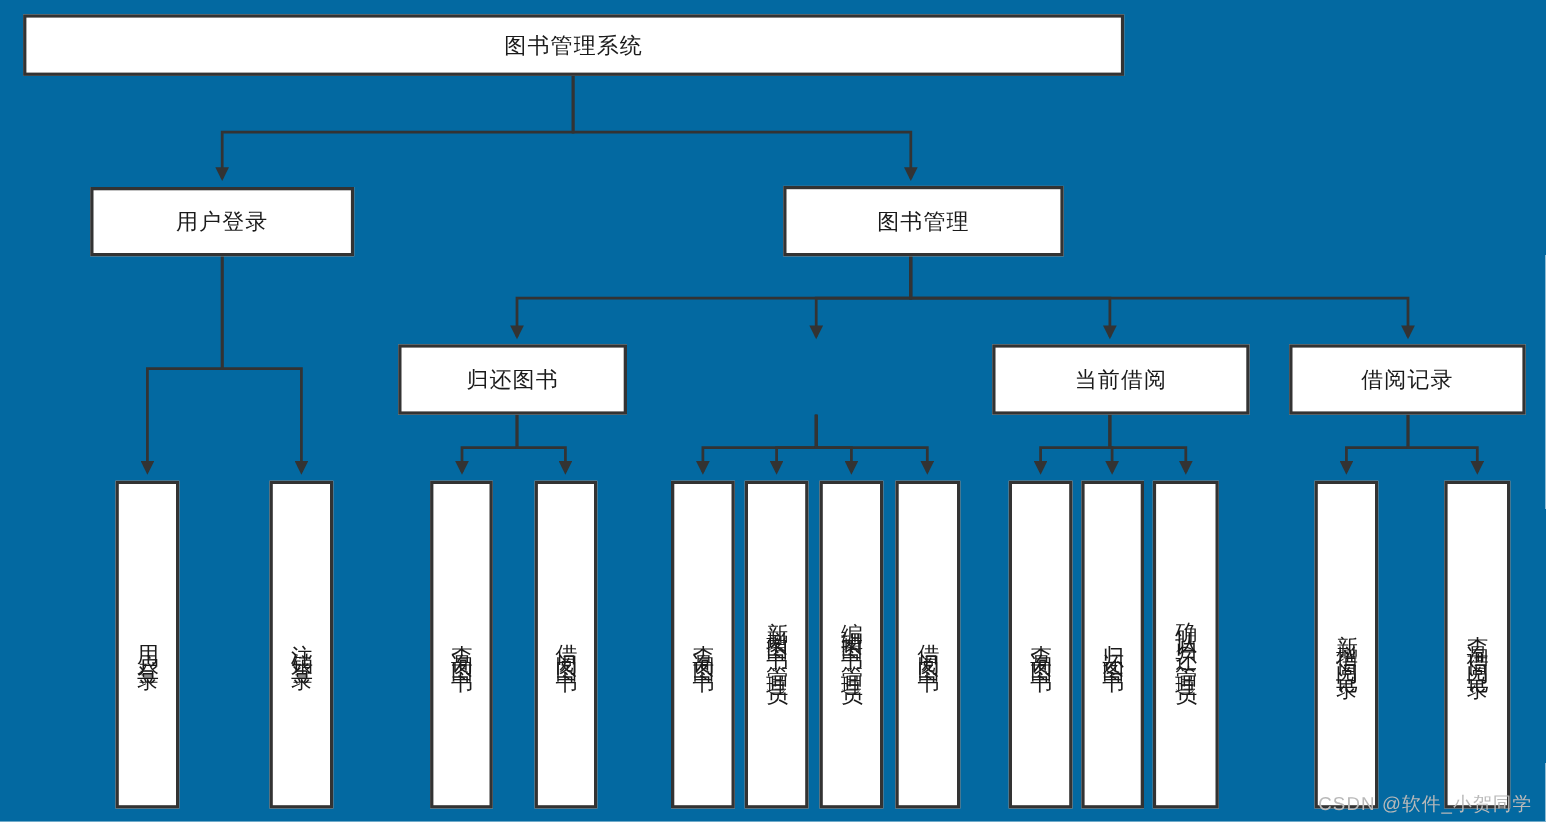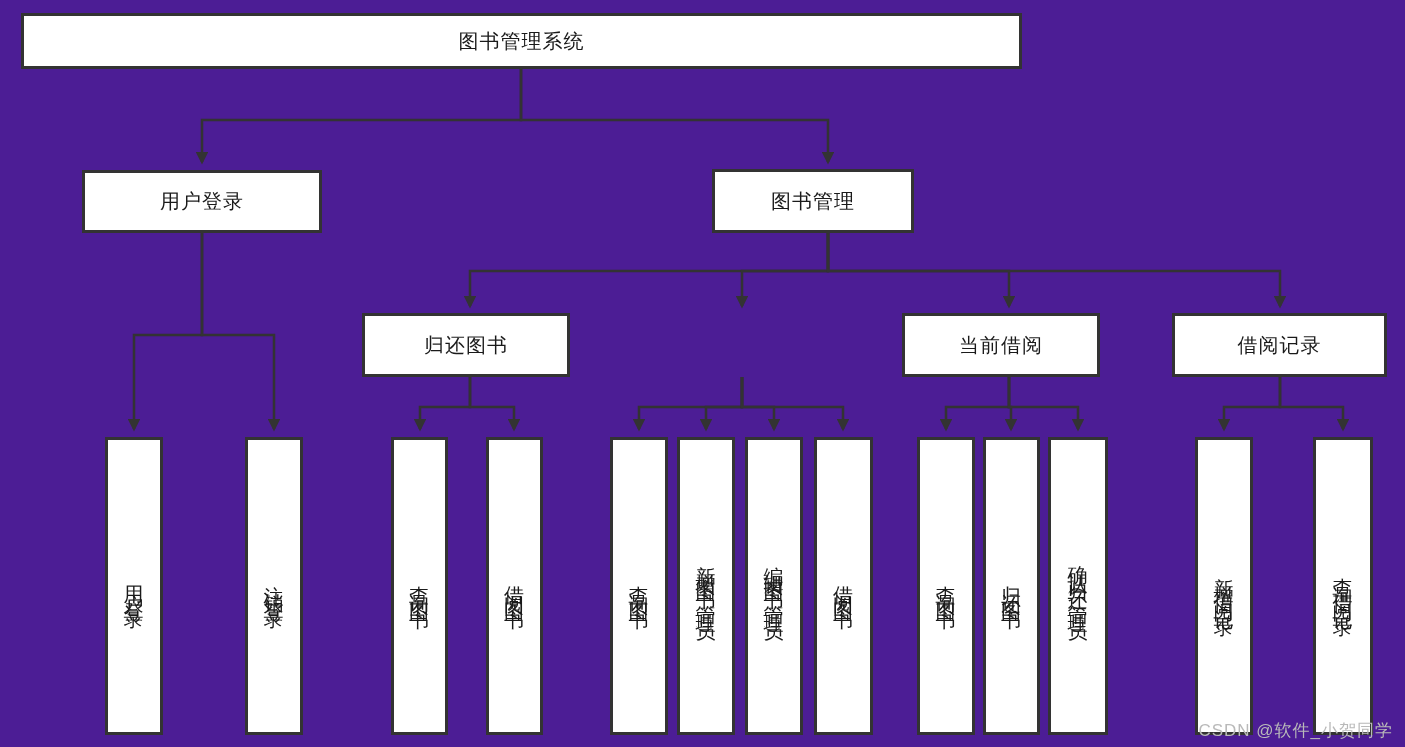--- a/index.html
+++ b/index.html
@@ -1,20 +1,20 @@
 <!DOCTYPE html>
 <html><head>
 <meta charset="utf-8">
 <style>
   html, body { margin: 0; padding: 0; background: #ffffff; }
   .canvas {
     position: relative;
     width: 1405px;
     height: 747px;
-    background: #4c1d95;
+    background: #0369a1;
     font-family: "Liberation Sans", sans-serif;
     color: #1a1a1a;
     overflow: hidden;
   }
   .wires {
     position: absolute;
     left: 0; top: 0;
     width: 1405px;
     height: 747px;
   }
@@ -91,28 +91,28 @@
     </g>
   </svg>
 
   <div class="box" style="left:21px; top:13px; width:1001px; height:56px;">
     <span>图书管理系统</span>
   </div>
 
   <div class="box" style="left:82px; top:170px; width:240px; height:63px;">
     <span>用户登录</span>
   </div>
-  <div class="box" style="left:712px; top:169px; width:202px; height:64px;">
+  <div class="box" style="left:712px; top:169px; width:255px; height:64px;">
     <span>图书管理</span>
   </div>
 
   <div class="box" style="left:362px; top:313px; width:208px; height:64px;">
     <span>归还图书</span>
   </div>
-  <div class="box" style="left:902px; top:313px; width:198px; height:64px;">
+  <div class="box" style="left:902px; top:313px; width:234px; height:64px;">
     <span>当前借阅</span>
   </div>
   <div class="box" style="left:1172px; top:313px; width:215px; height:64px;">
     <span>借阅记录</span>
   </div>
 
   <div class="box v" style="left:105px; width:58px;">
     <span>用户登录</span>
   </div>
   <div class="box v" style="left:245px; width:58px;">

